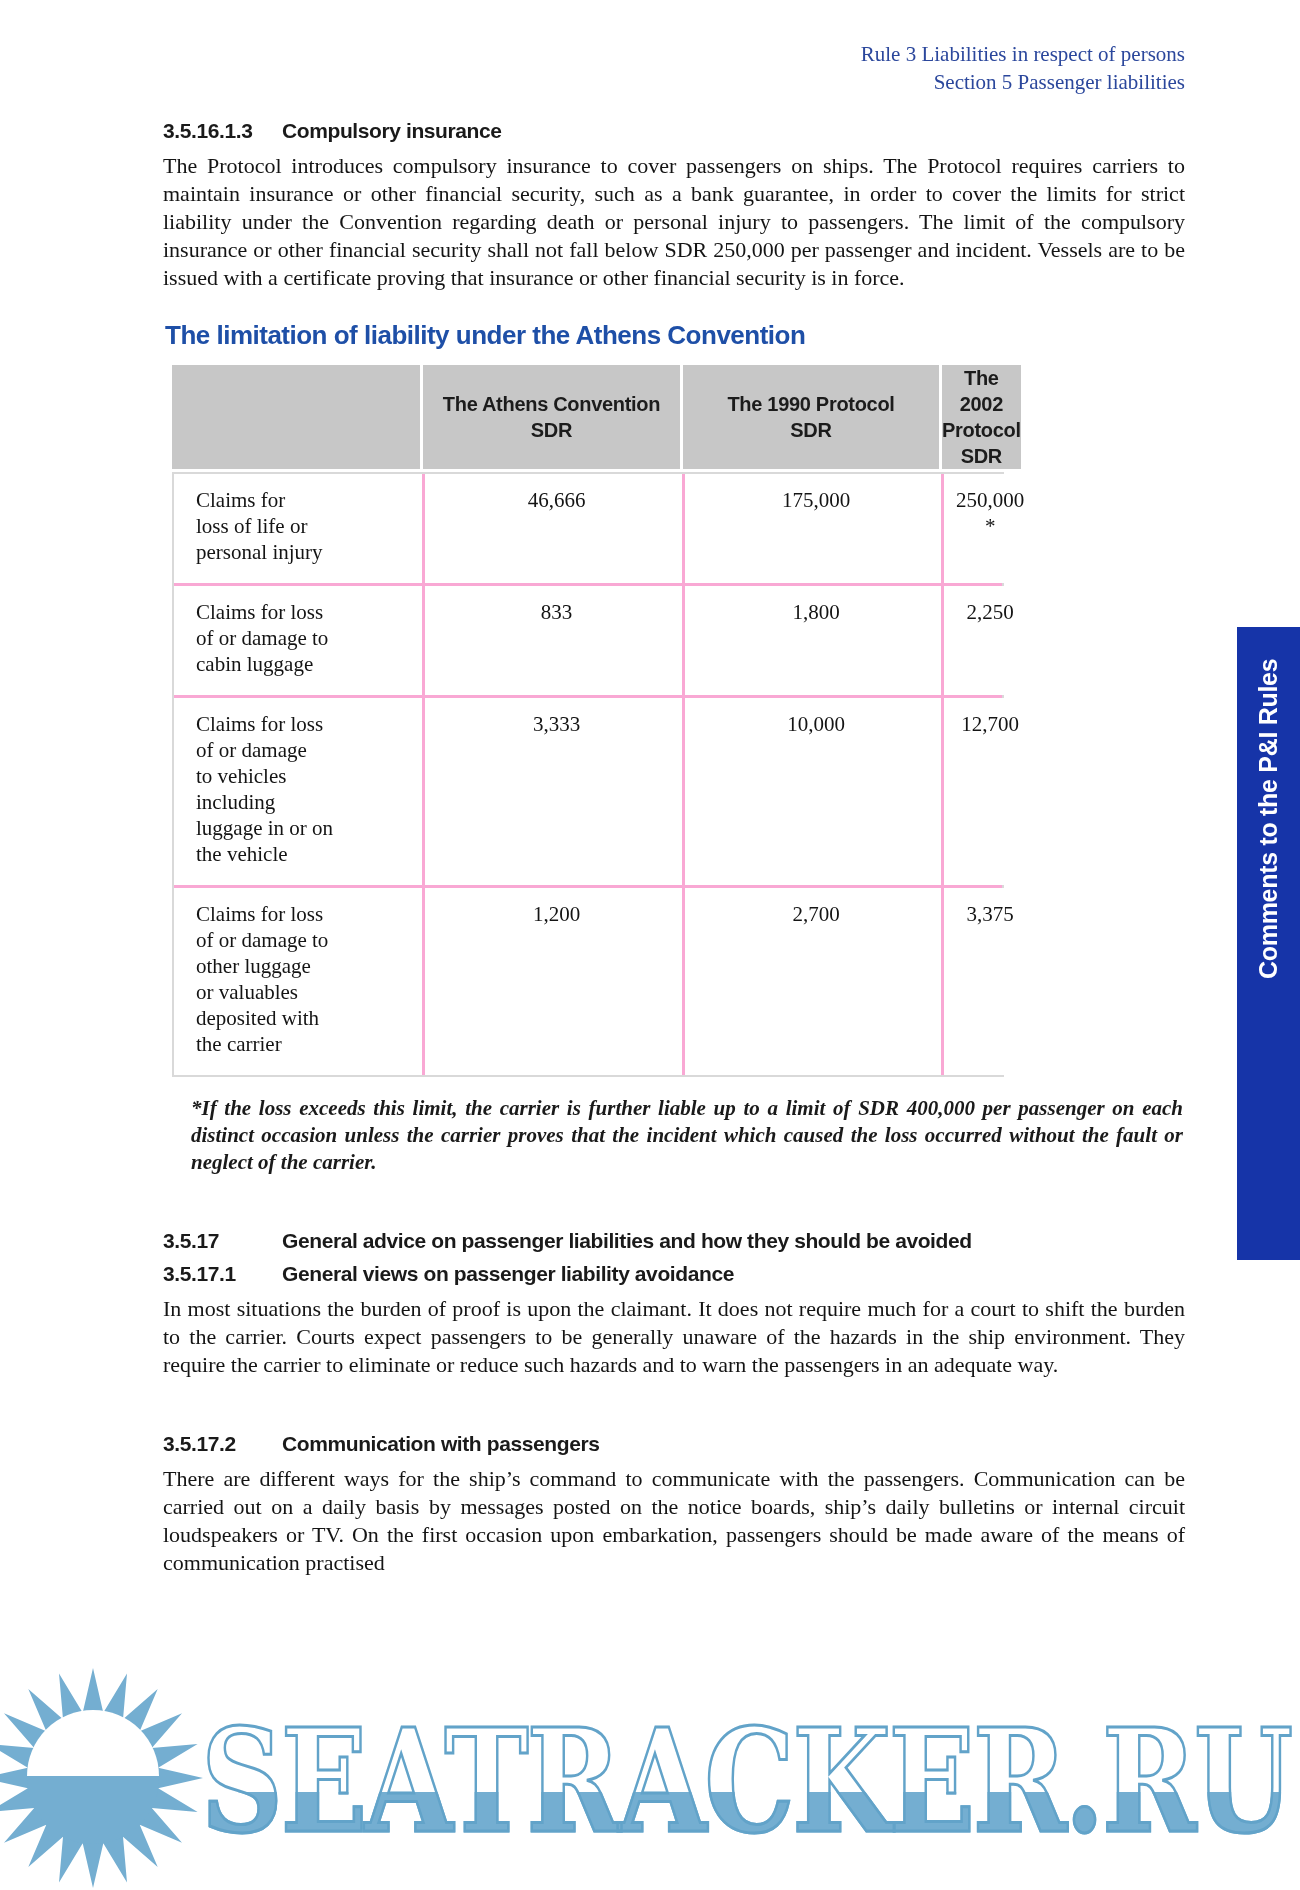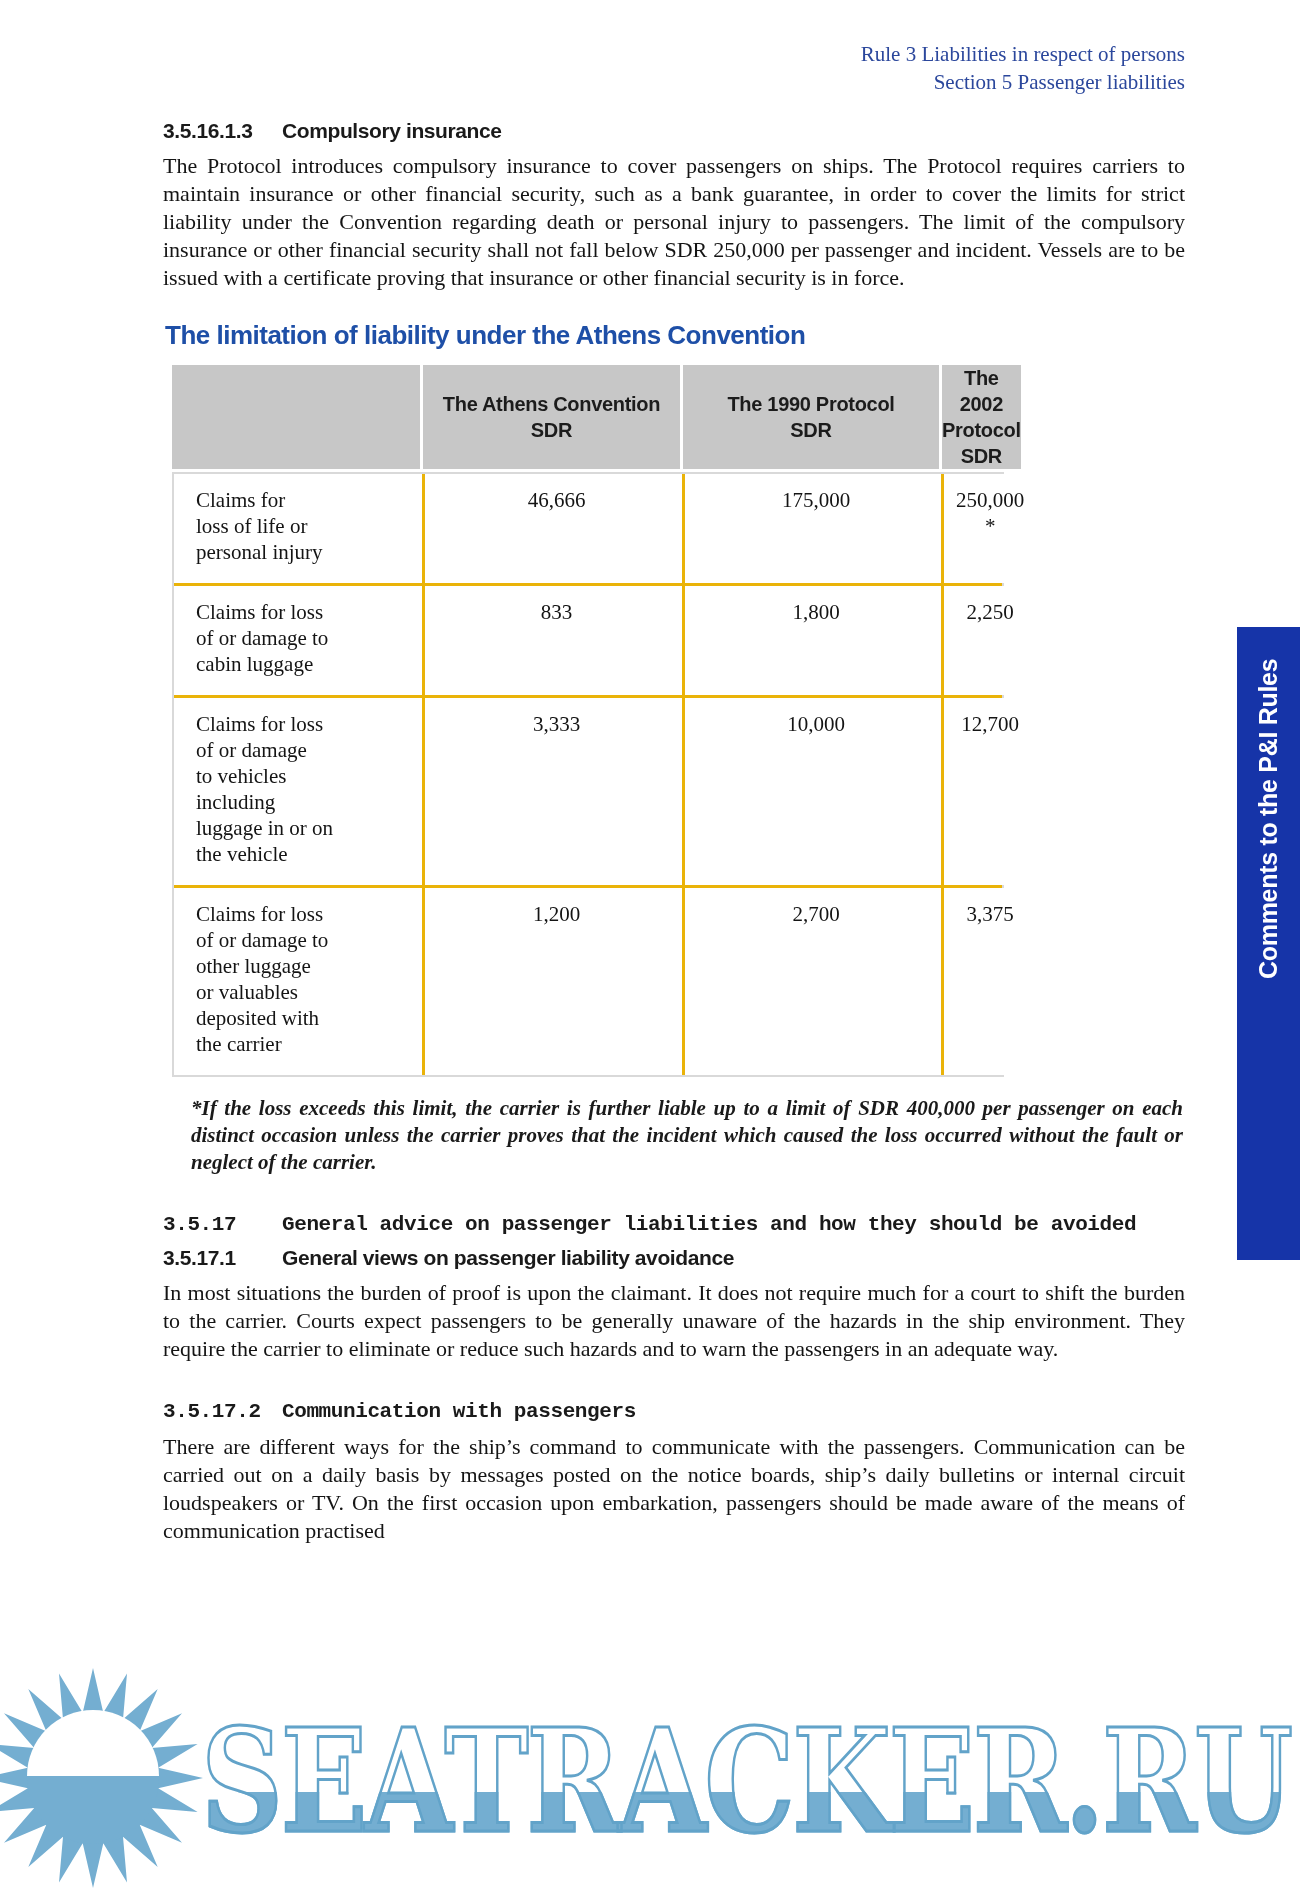--- a/index.html
+++ b/index.html
@@ -45,37 +45,37 @@
   }
   .t-head .hcell {
     background:#c7c7c7; min-height:62px;
     display:flex; align-items:center; justify-content:center;
     text-align:center; white-space:pre-line;
     font-family:"Liberation Sans", sans-serif; font-weight:700;
     letter-spacing:-0.3px; font-size:20px; line-height:26px; color:#1c1c1c;
   }
   .t-body {
     display:grid; grid-template-columns:248px 257px 256px 1fr;
-    gap:3px; background:#eab308; border:2px solid #d9d9d9;
+    gap:3px; background:#f9a8d4; border:2px solid #d9d9d9;
   }
   .t-body .cell { background:#ffffff; font-size:21px; line-height:26px; }
   .t-body .lbl { white-space:pre-line; padding:13px 10px 18px 22px; }
   .t-body .val { text-align:center; padding:13px 6px 18px 12px; }
   .t-body .r1 { min-height:64px; }
   .t-body .r2 { min-height:62px; }
   .t-body .r3 { min-height:132px; }
   .t-body .r4 { min-height:130px; }
 
   .footnote {
     margin:18px 0 0 28px; width:992px;
     font-style:italic; font-size:21px; line-height:27px;
     text-align:justify; color:#1a1a1a;font-weight:bold;
   }
 
-  .gap-lg { margin-top:36px;font-family:Liberation Mono, monospace; }
+  .gap-lg { margin-top:52px; }
   .gap-sm { margin-top:7px; }
 
   
   .side-tab {
     position:absolute; left:1237px; top:627px; width:63px; height:633px;
     background:#1634a8;
   }
   .side-tab-label {
     position:absolute; left:1254px; top:979px;
     transform-origin:0 0; transform:rotate(-90deg);

